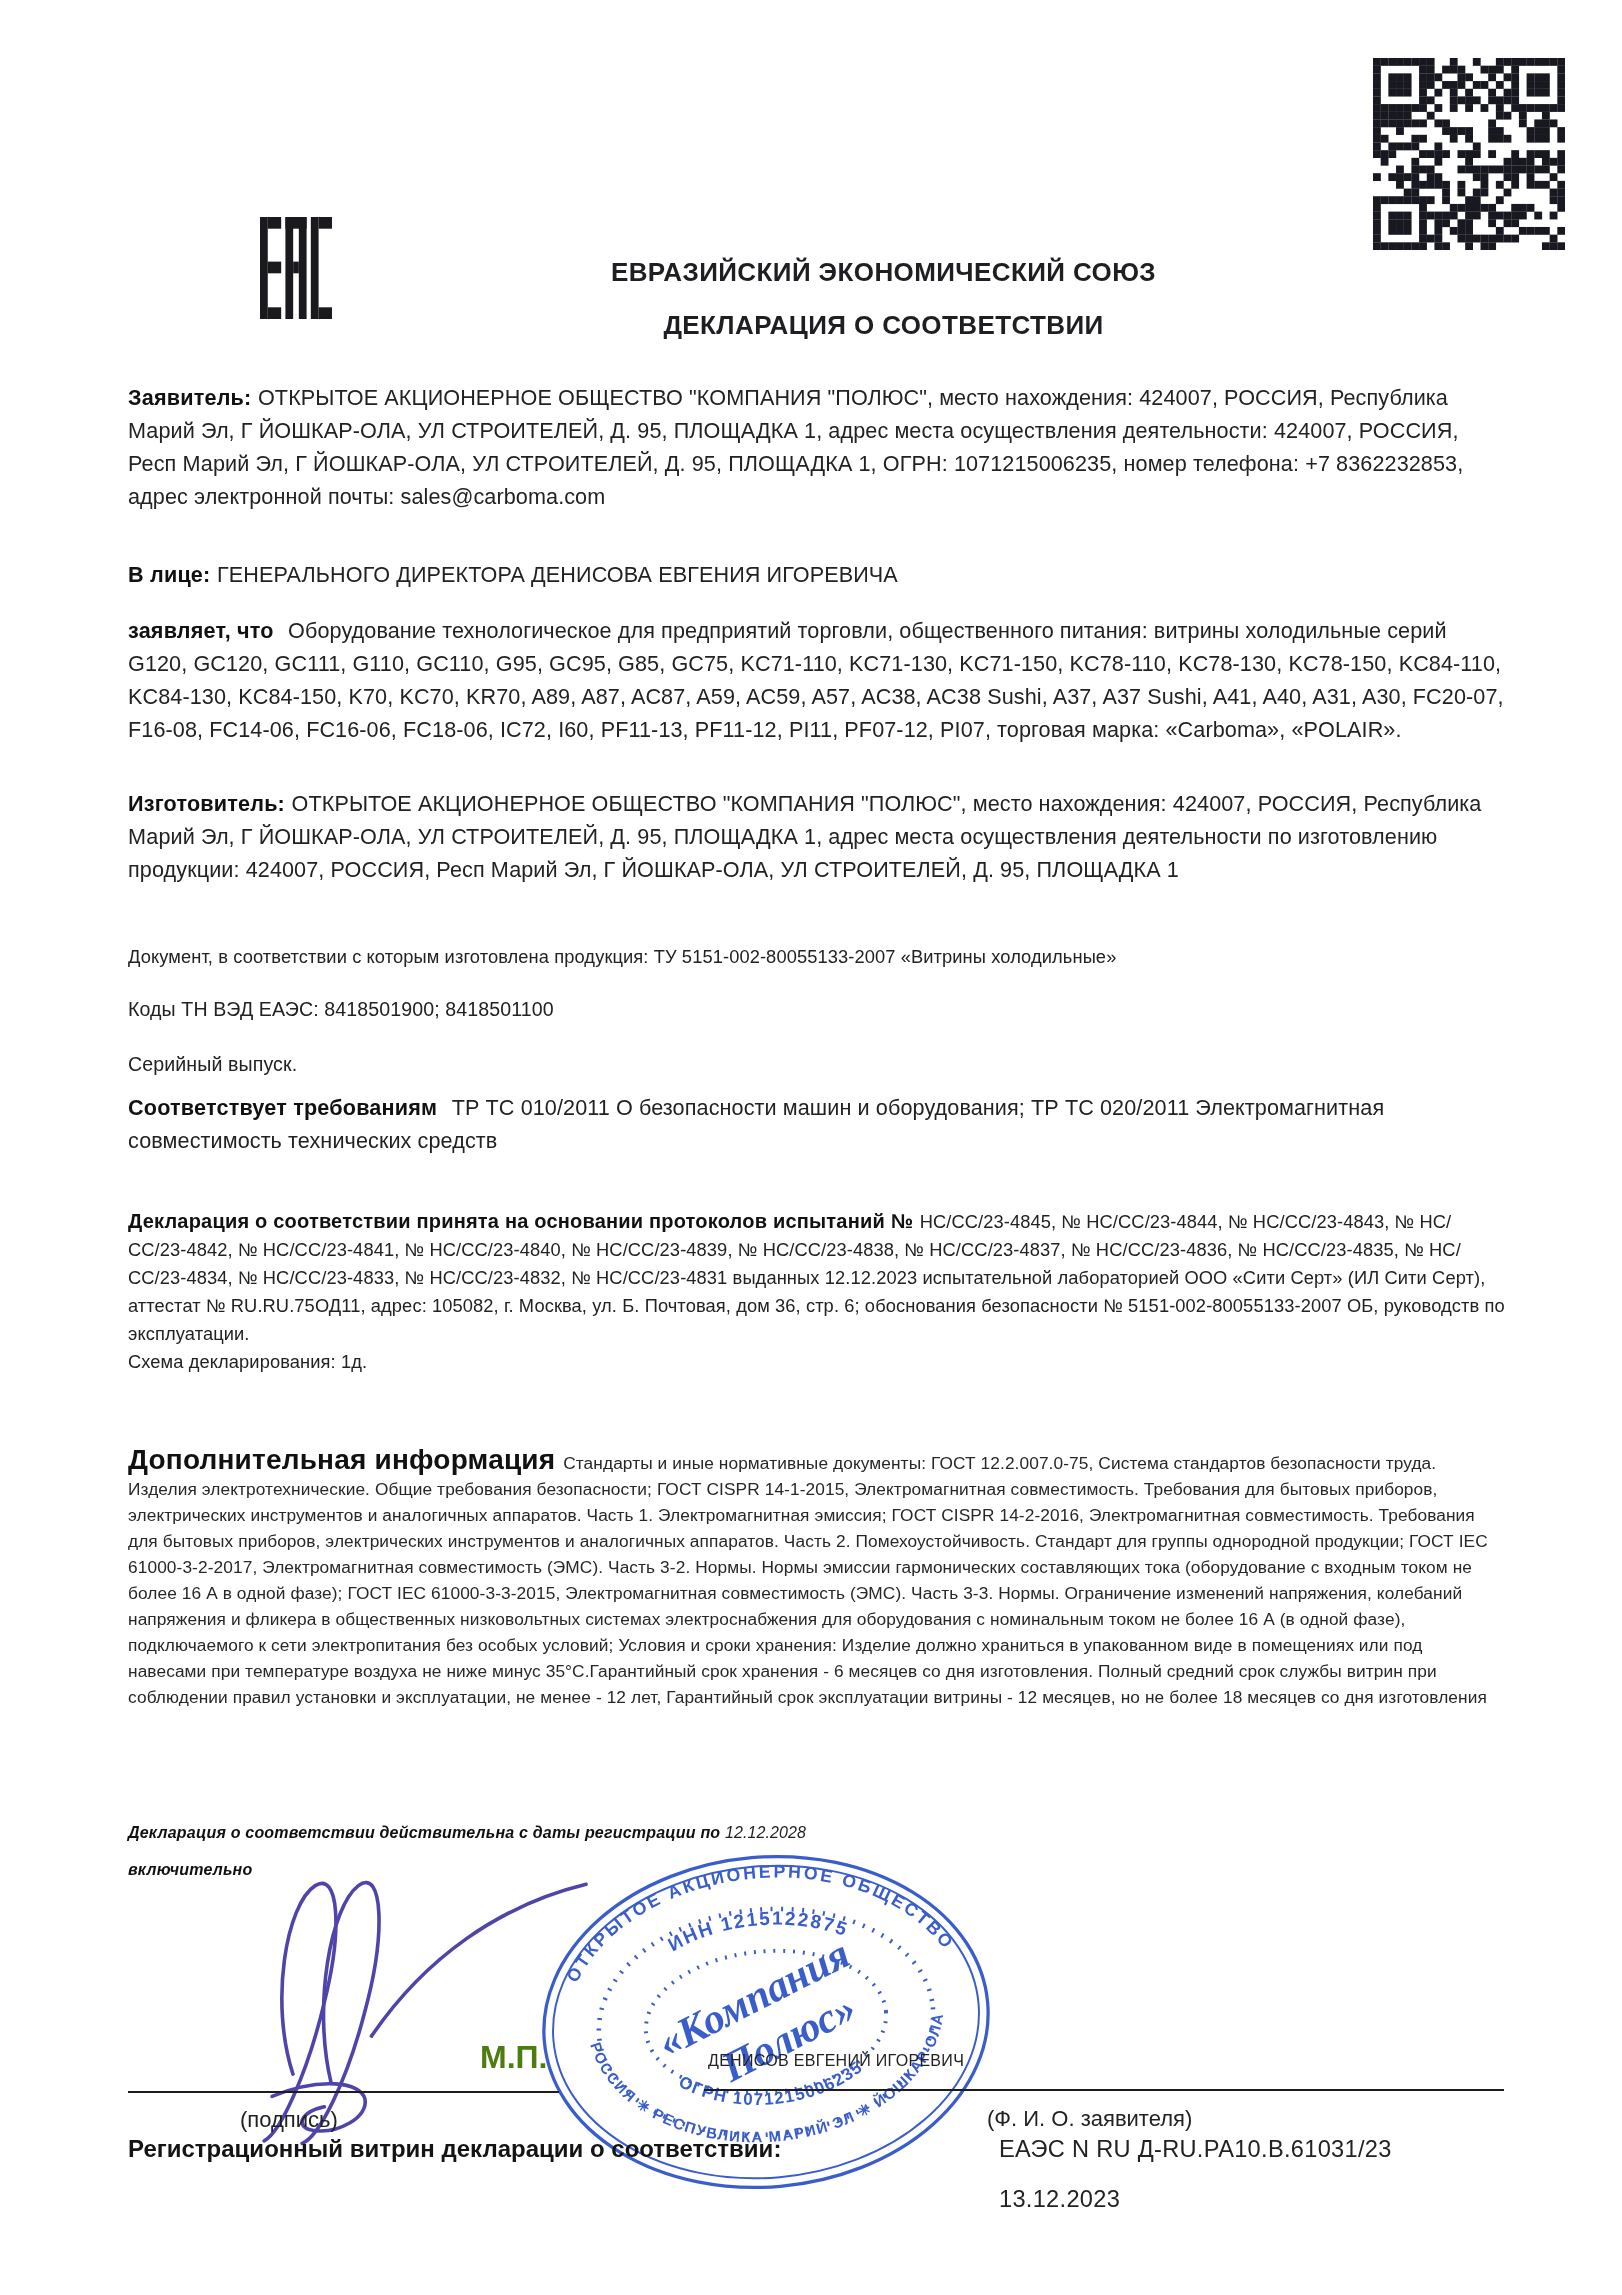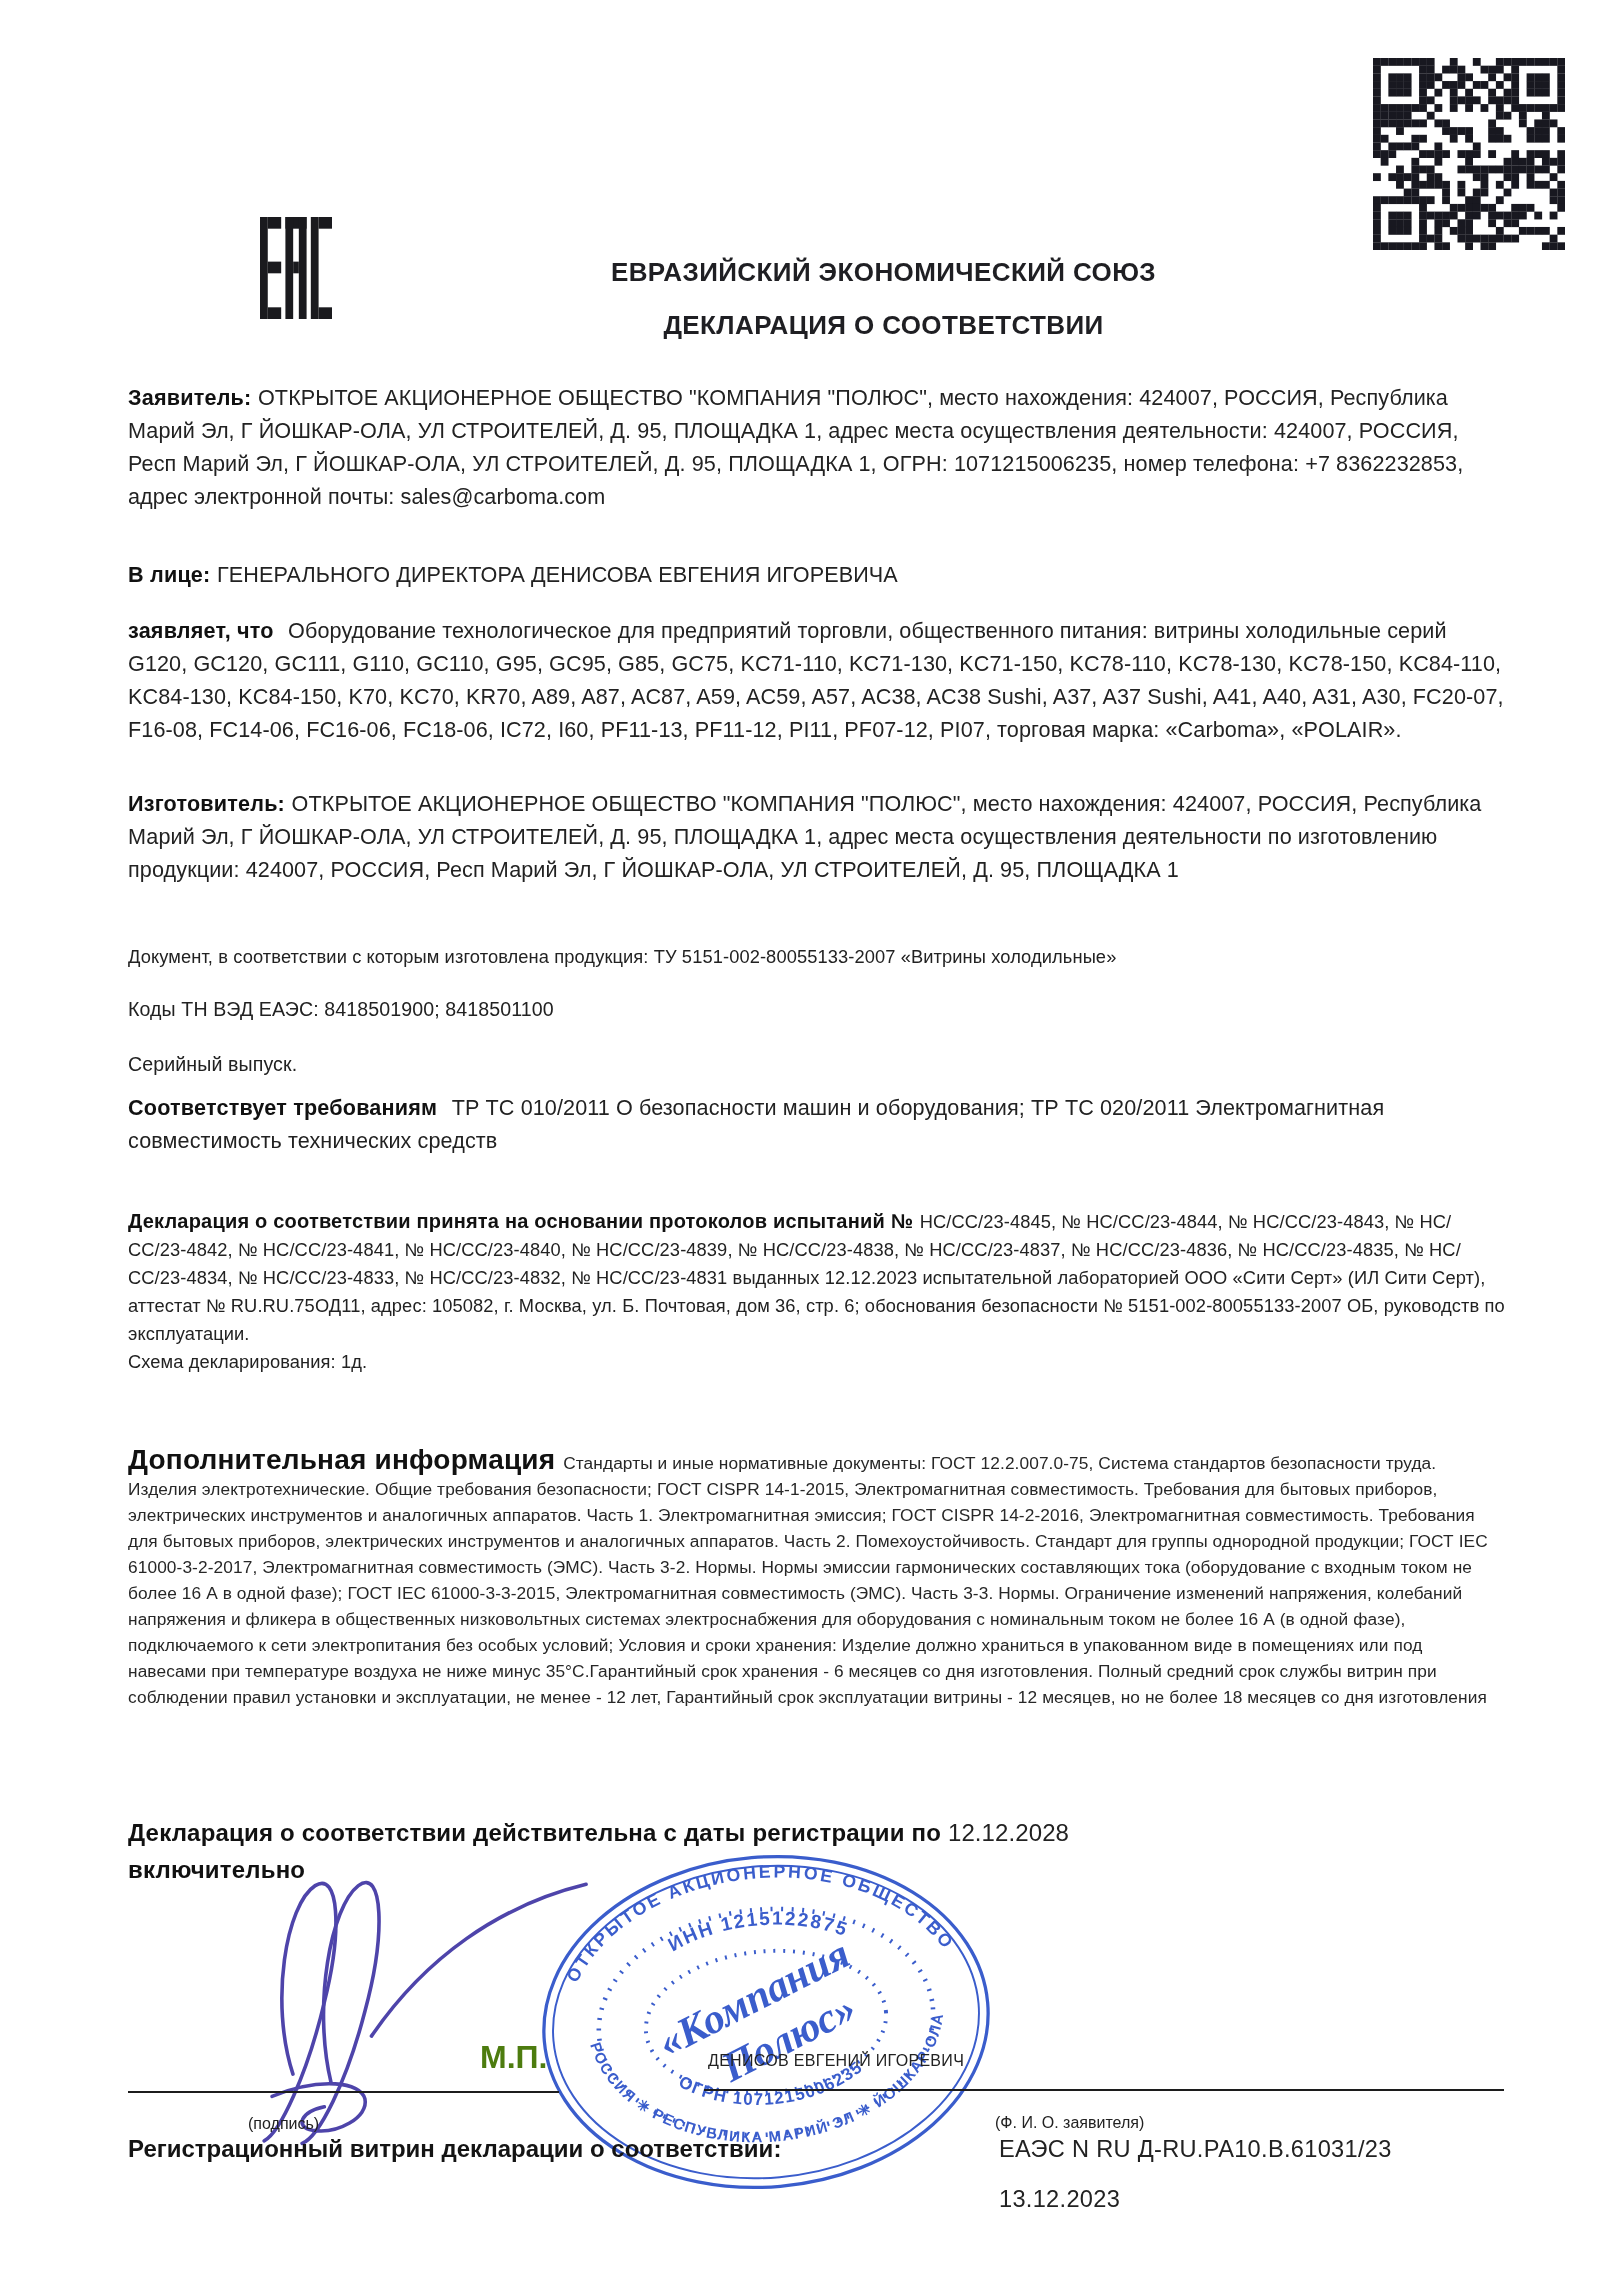--- a/index.html
+++ b/index.html
@@ -9,23 +9,23 @@
          font-size:26px;letter-spacing:0.4px;margin:0;color:#1f1f23;}
   .para{position:absolute;left:128px;width:1377px;margin:0;font-size:21.6px;line-height:33px;
         letter-spacing:0.1px;text-align:left;color:#222;}
   .para b{letter-spacing:0.2px;color:#111;}
   .gap-s b{margin-right:6.5px;}
   .gap-m b{margin-right:14.4px;}
   .small{font-size:18.3px;line-height:28px;}
   .mid{font-size:19.6px;line-height:29.4px;}
   .add{font-size:17.3px;line-height:26px;color:#272727;}
   .add b{font-size:28px;margin-right:7.9px;}
-  .big{font-size:24px;line-height:37px;}
+  .big{font-size:16px;line-height:37px;font-style:italic;}
   .line{position:absolute;height:0;border-top:2.6px solid #1c1c1c;}
-  .caption{position:absolute;font-size:16px;color:#222;margin:16px;}
+  .caption{position:absolute;font-size:22px;color:#222;margin:8px;}
   .mp{position:absolute;font-size:32px;font-weight:bold;margin:5px;color:#4d7c0f;}
   .fio-name{position:absolute;font-size:16px;margin:0;color:#222;letter-spacing:0.3px;}
   .reg-label{position:absolute;left:128px;font-weight:bold;font-size:24px;margin:0;color:#141414;}
   .reg-value{position:absolute;left:999px;font-size:23.6px;margin:0;color:#222;letter-spacing:0.3px;}
   .stamp-wrap{position:absolute;left:529px;top:1844px;width:474px;height:356px;
               transform:rotate(-5deg);mix-blend-mode:multiply;opacity:.93;}
   .sig-wrap{position:absolute;left:209px;top:1866px;width:393px;height:301px;
             mix-blend-mode:multiply;opacity:.95;}
   .qr{position:absolute;left:1373px;top:58px;width:192px;height:192px;}
   .eac{position:absolute;left:260px;top:217px;width:72px;height:102px;}

